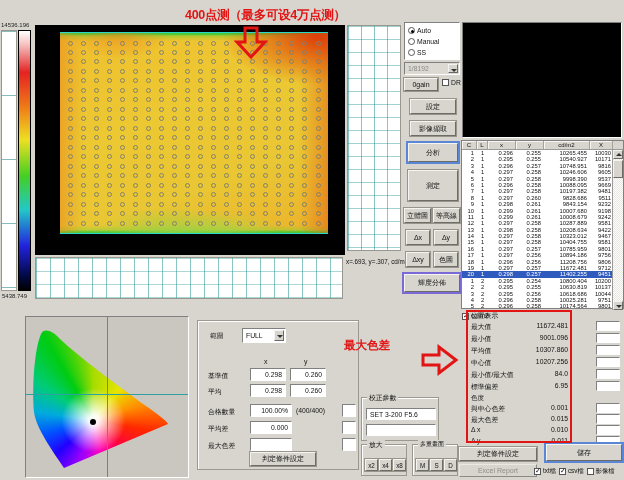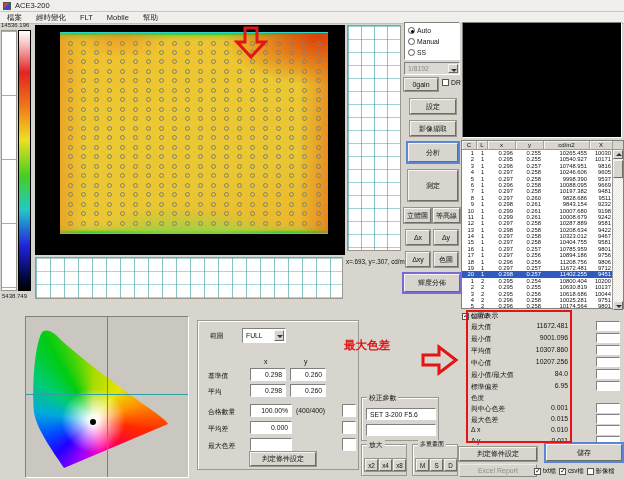--- a/index.html
+++ b/index.html
@@ -141,32 +141,21 @@
   .anno-text { position:absolute; color:#e21414; font-weight:bold; white-space:nowrap; z-index:30; }
   .anno-points { left:185px; top:7px; font-size:12.5px; letter-spacing:-0.3px; }
   .anno-judge { left:344px; top:338px; font-size:11.5px; }
   .anno-svg { position:absolute; z-index:30; }
 </style>
 </head>
 <body>
 
 <div id="app">
 
-  <div class="titlebar">
-    <span class="app-icon"></span>
-    <span class="title-text">ACE3-200</span>
-  </div>
-
-  <div class="menubar">
-      <span class="menu-item">檔案</span>
-      <span class="menu-item">經時變化</span>
-      <span class="menu-item">FLT</span>
-      <span class="menu-item">Mobile</span>
-      <span class="menu-item">幫助</span>
-    </div>
+
 
   <span class="cb-label" style="left:1px; top:22px;">14536.196</span>
   <div class="left-profile"></div>
   <div class="colorbar"></div>
   <span class="cb-label" style="left:2px; top:293px;">5438.749</span>
 
   <div class="canvas">
     <div class="display">
       <div id="dots">
           <span class="dot" style="left: 7.5px; top: 7.5px;"></span>
@@ -952,20 +941,21 @@
     <span id="multibtns"><button class="btn mini-btn" style="left: 3px;">M</button><button class="btn mini-btn" style="left: 17px;">S</button><button class="btn mini-btn" style="left: 31px;">D</button></span>
   </div>
 
   <div class="cie-panel">
     <div class="cie-shape"></div>
     <div class="cie-cross-v"></div>
     <div class="cie-cross-h"></div>
     <div class="cie-dot"></div>
   </div>
 
+  <span class="anno-text anno-points">400点测（最多可设4万点测）</span>
   <svg class="anno-svg" style="left:234px; top:26px;" width="34" height="34" viewBox="0 0 34 34">
     <path d="M11,2 h12 v14 h8 l-14,15 l-14,-15 h8 z" fill="none" stroke="#e21414" stroke-width="3"></path>
   </svg>
   <span class="anno-text anno-judge">最大色差</span>
   <svg class="anno-svg" style="left:420px; top:344px;" width="40" height="32" viewBox="0 0 40 32">
     <path d="M3,11 h16 v-8 l17,13 l-17,13 v-8 h-16 z" fill="none" stroke="#e21414" stroke-width="3"></path>
   </svg>
 
 </div>
 

